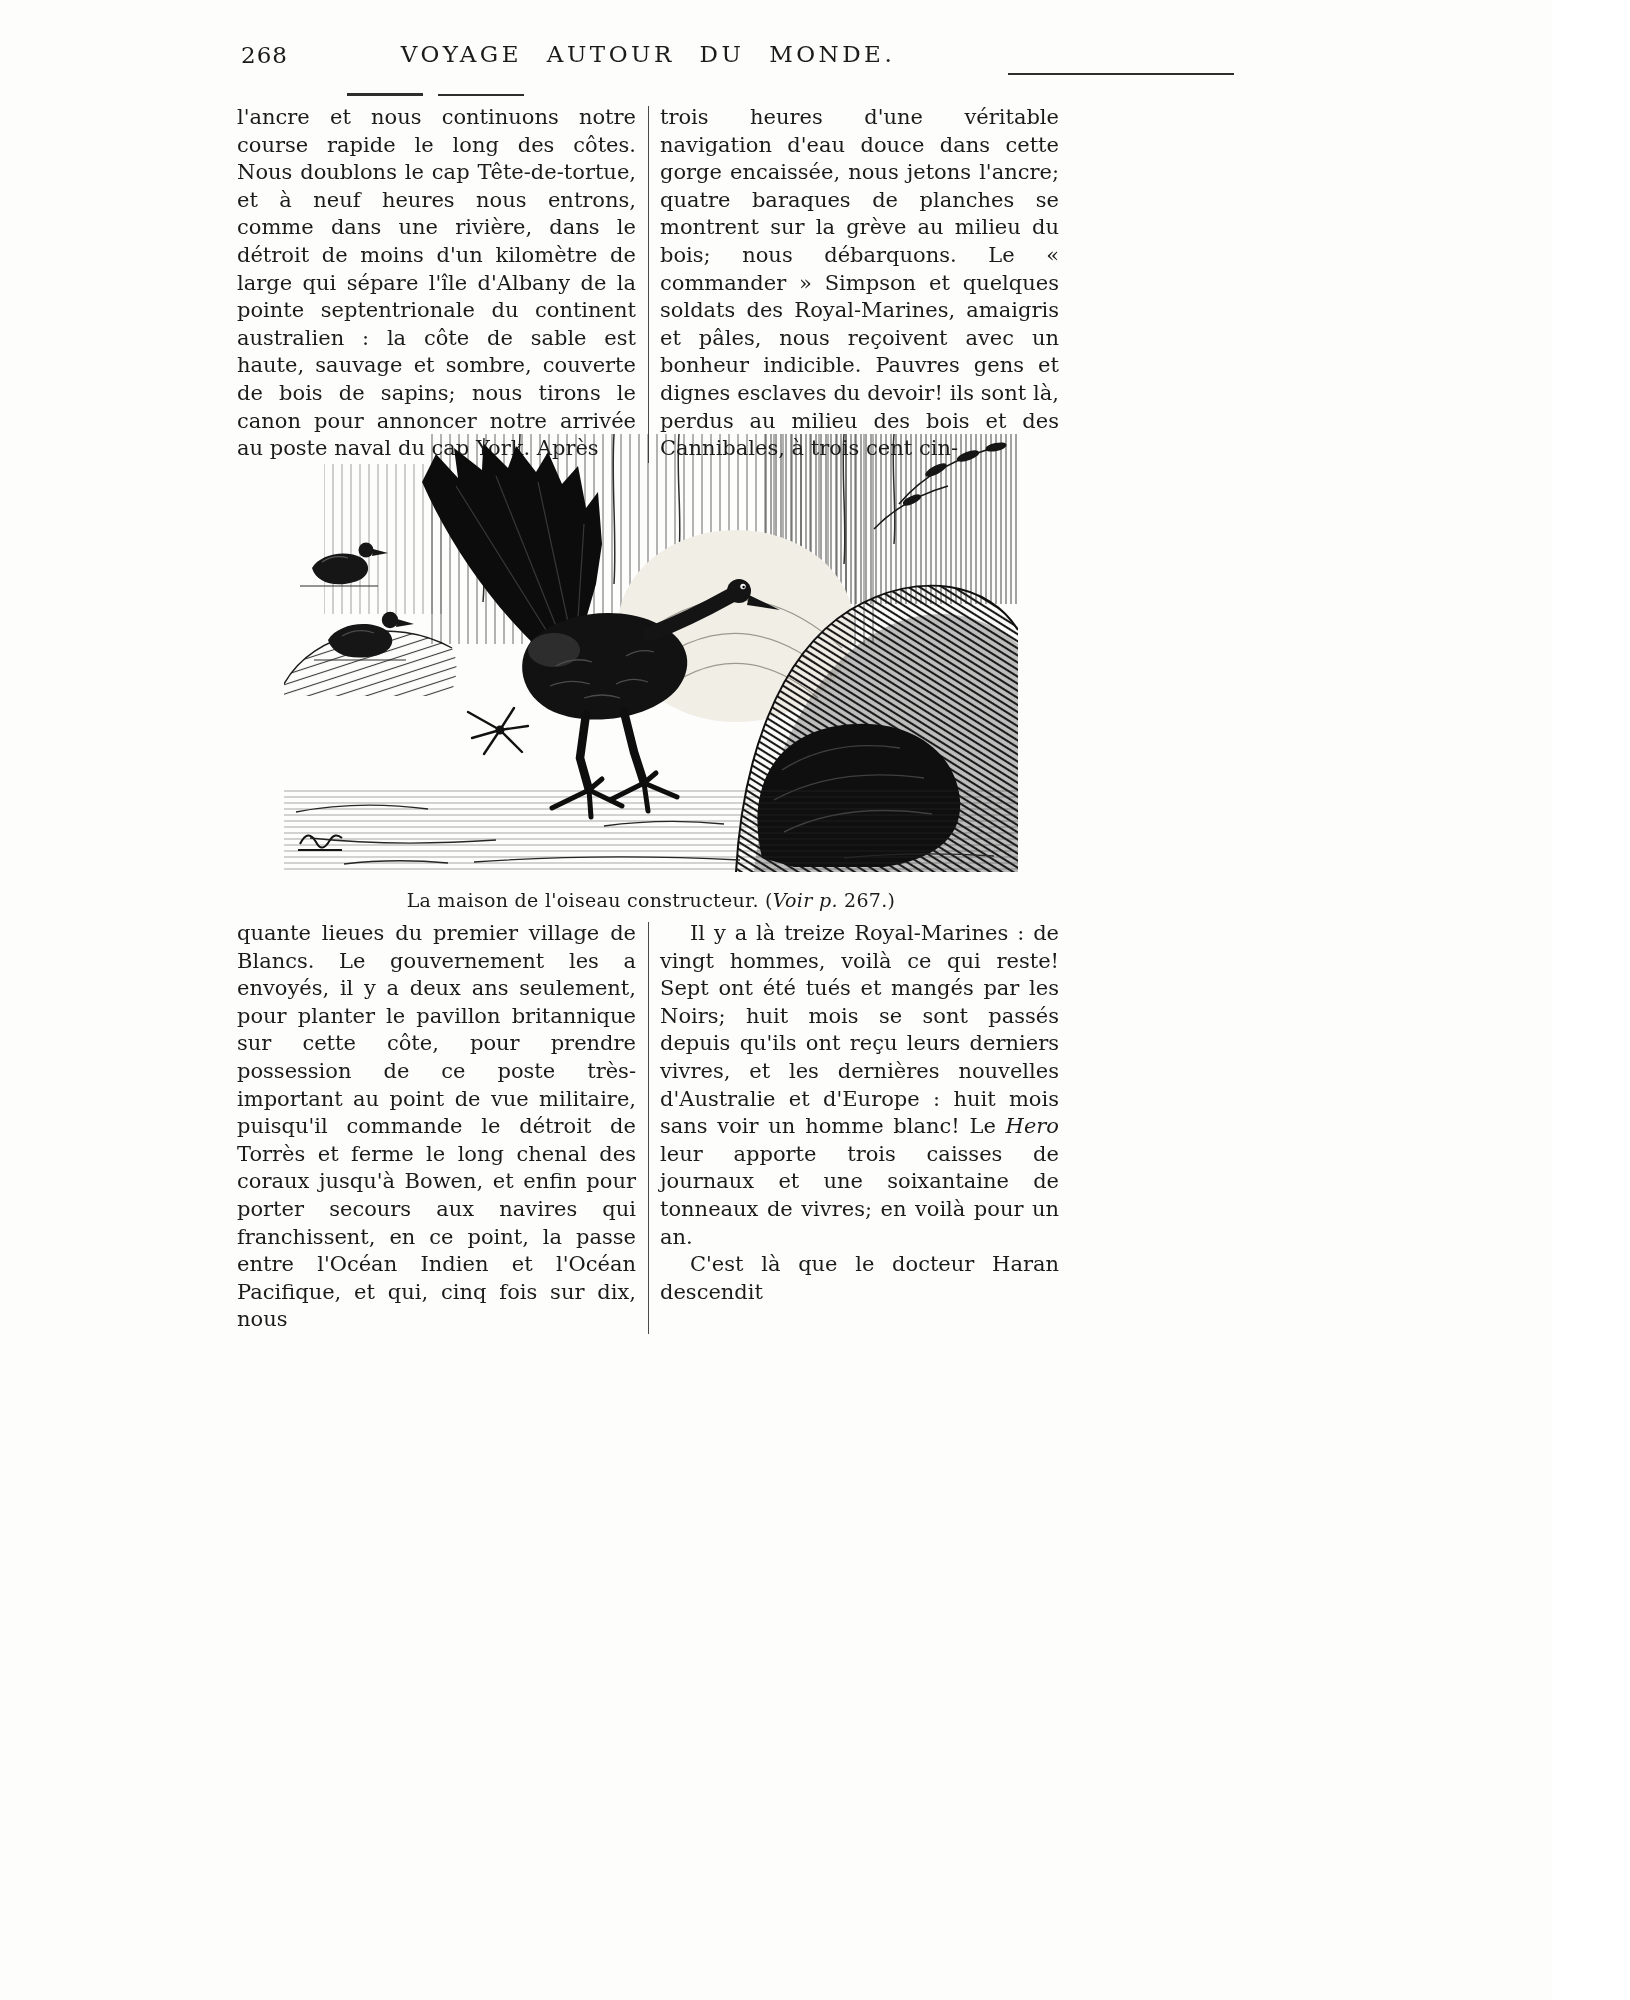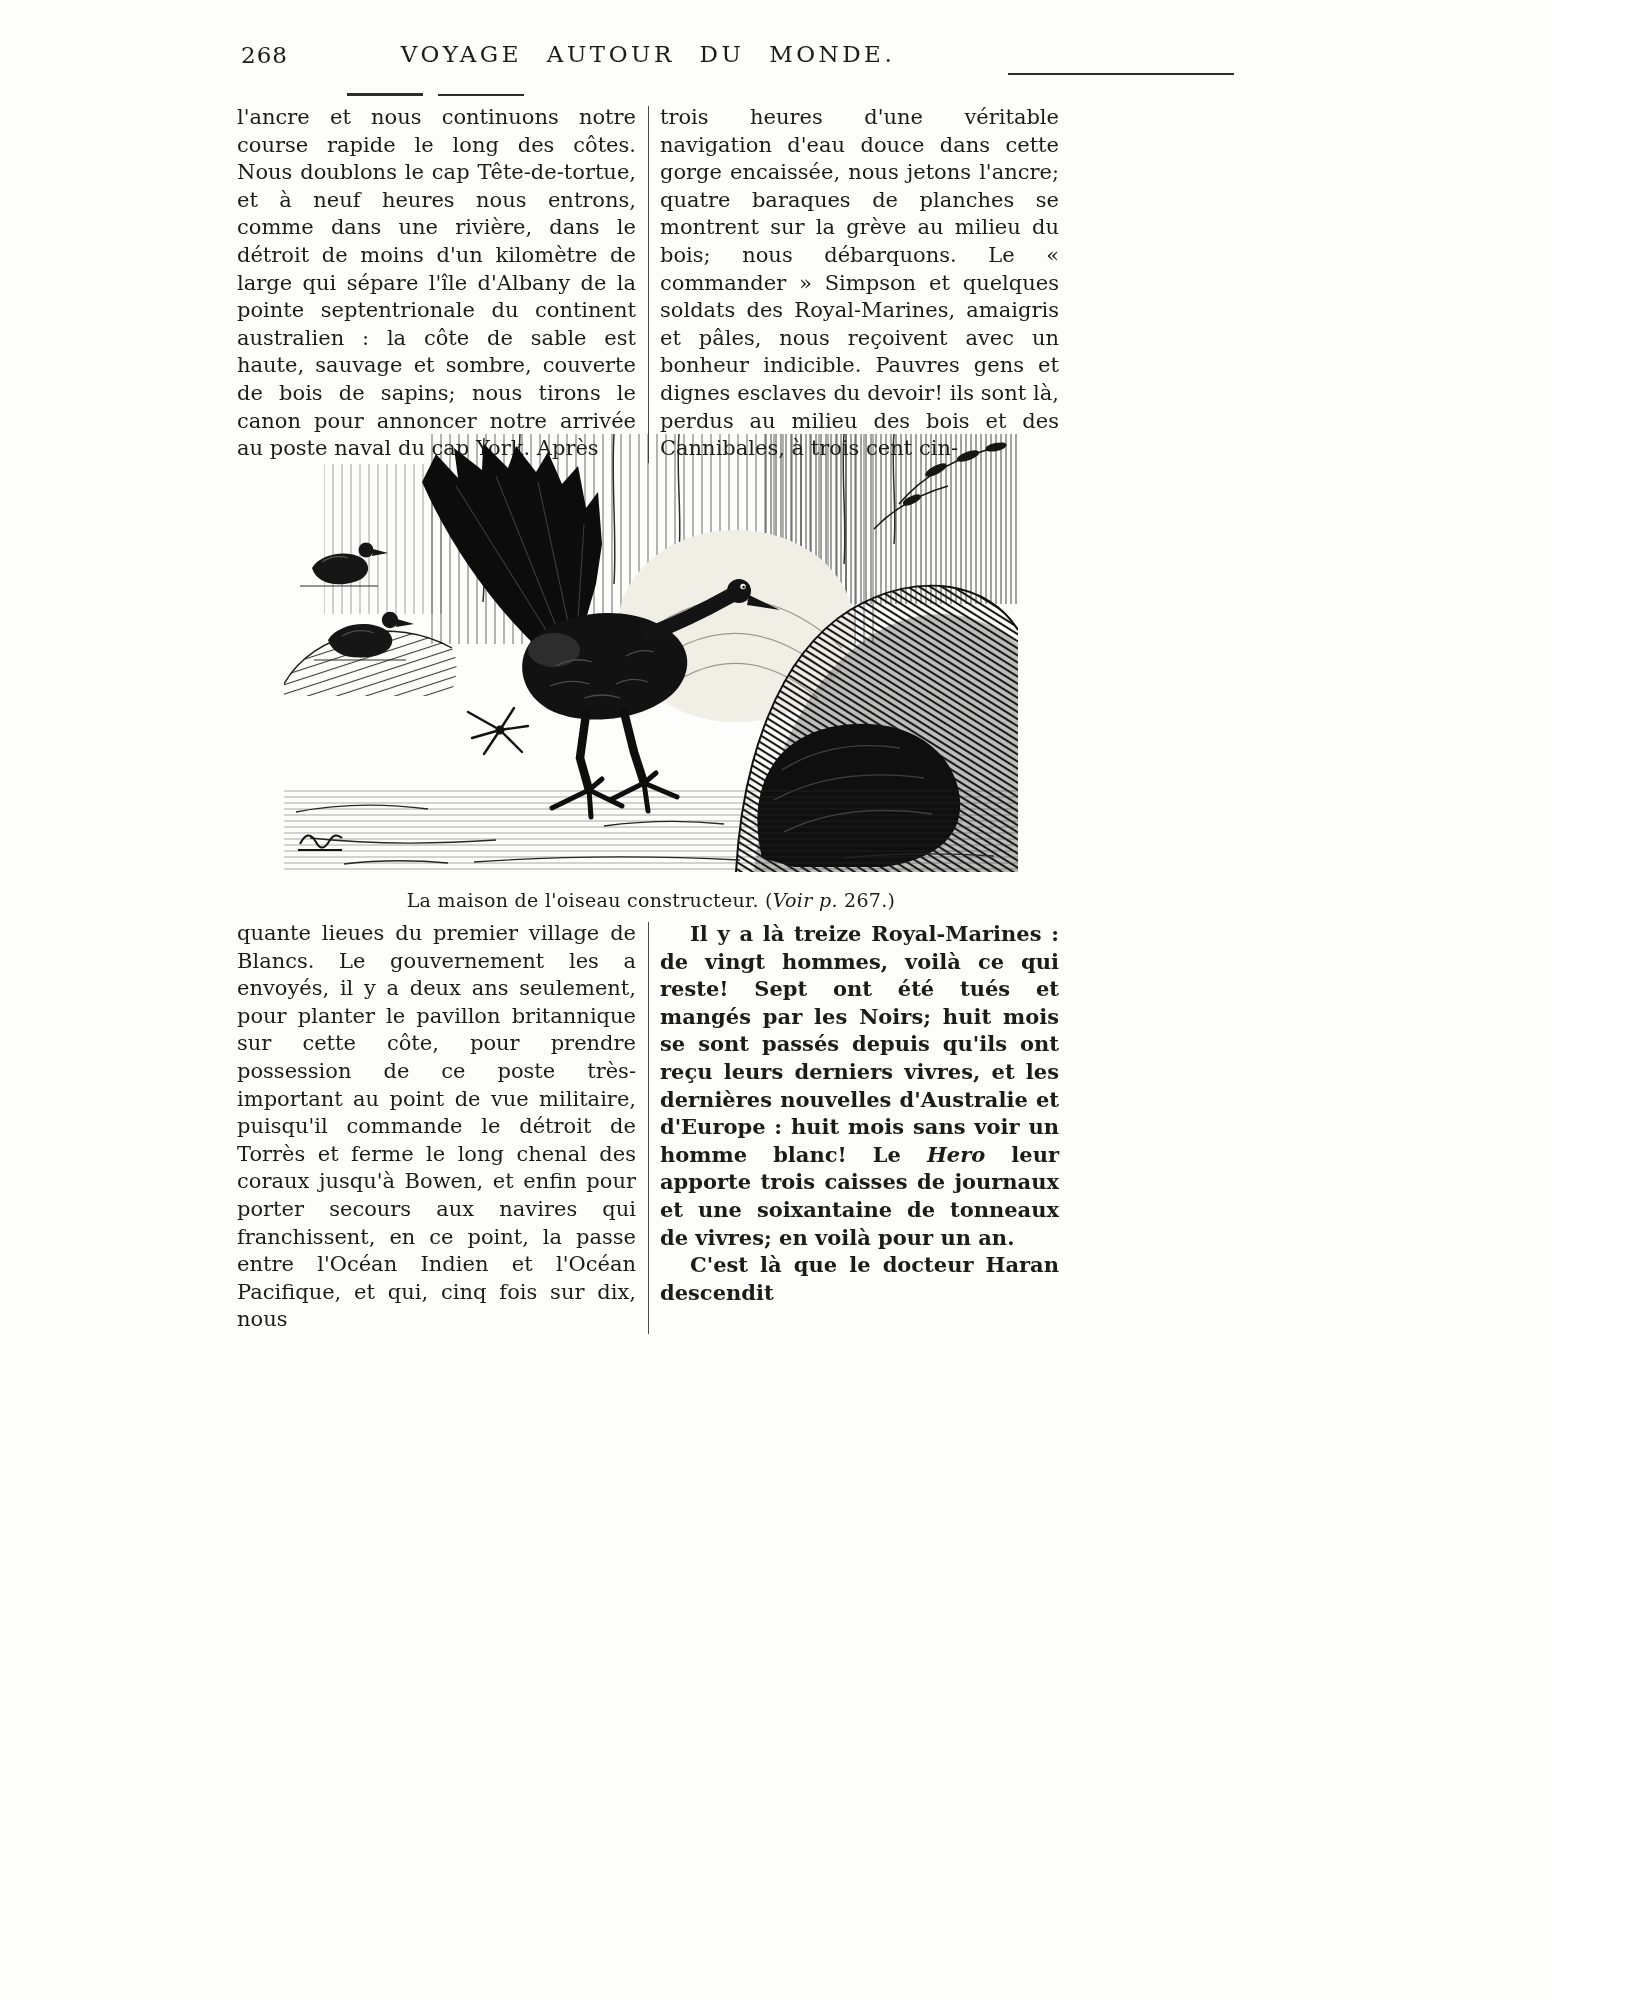--- a/index.html
+++ b/index.html
@@ -33,21 +33,21 @@
   .two-col.top { top:104px; }
   .two-col.bottom { top:920px; }
   .col {
     width:399px;
     font-size:21px; line-height:27.6px;
     text-align:justify;
     hyphens:auto; -webkit-hyphens:auto;
   }
   .col p { margin:0; }
   .col-rule { width:1px; background:#4a4a4a; margin:2px 11px 0 12px; }
-  .indent { text-indent:30px;font-weight:bold; }
+  .indent { text-indent:30px; }
 
   figure { position:absolute; left:284px; top:434px; width:734px; margin:0; }
   figure svg { display:block; width:734px; height:438px; }
   figcaption {
     margin-top:17px; text-align:center;
     font-size:19px; letter-spacing:0.3px;
   }
   figcaption i { font-style:italic; }
 </style>
 </head>

